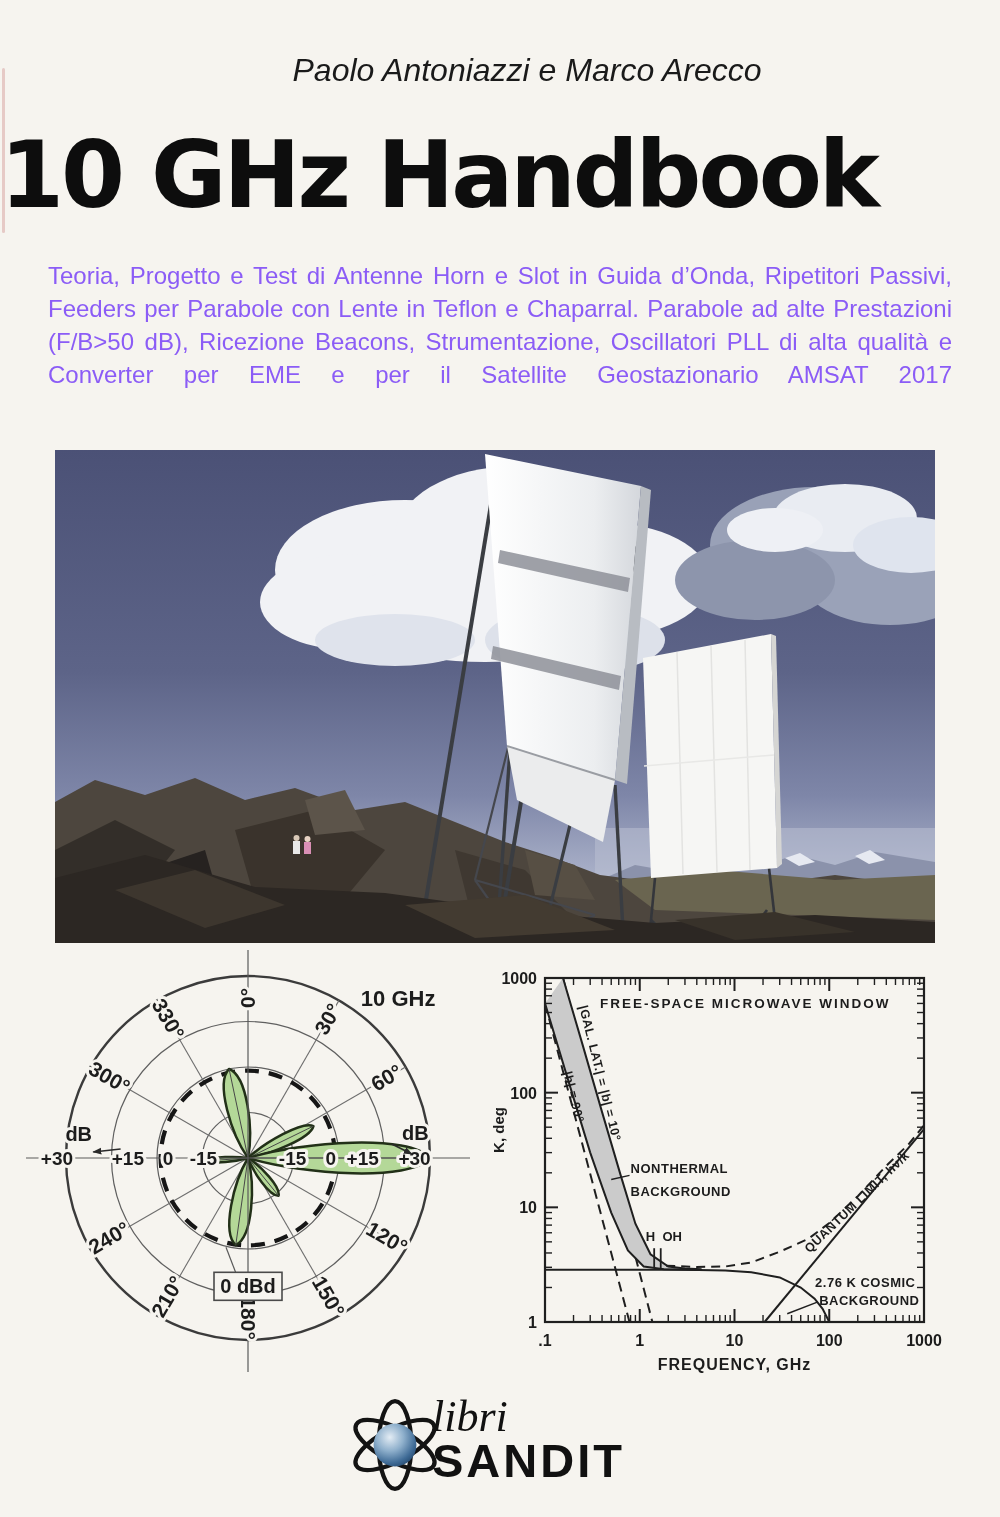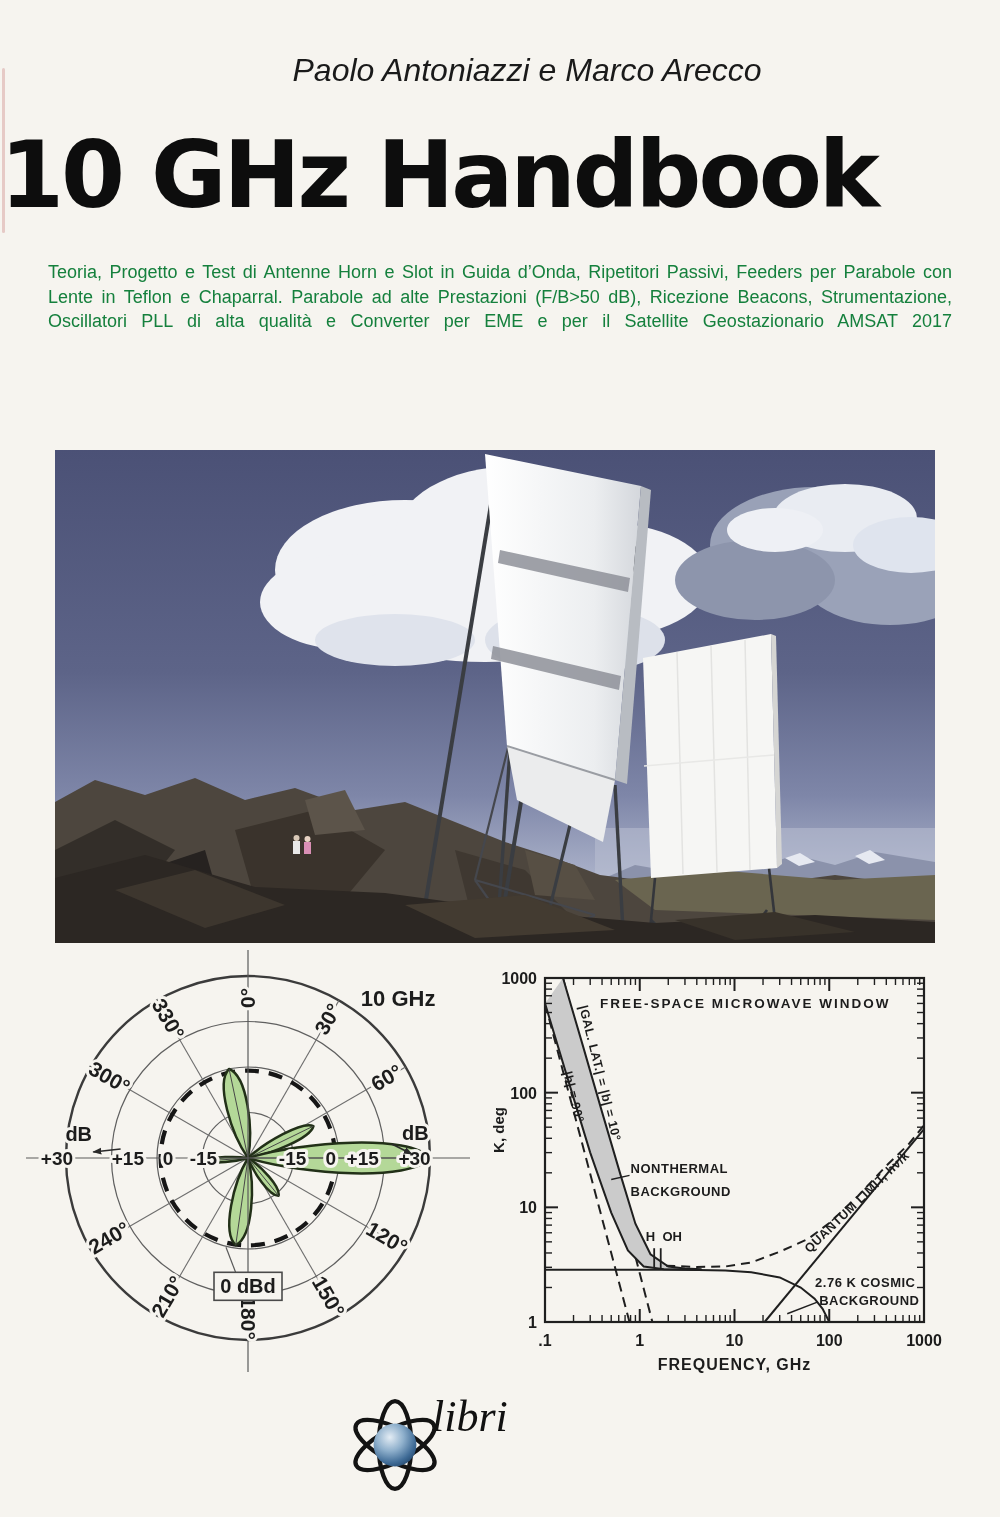--- a/index.html
+++ b/index.html
@@ -6,22 +6,22 @@
   html,body{margin:0;padding:0;}
   .page{position:relative;width:1000px;height:1517px;background:#f6f4ef;overflow:hidden;
         font-family:"Liberation Sans",sans-serif;color:#141414;}
   .author{position:absolute;left:0;top:52px;width:100%;text-align:center;
           font-family:Liberation Sans, sans-serif;font-style:italic;font-weight:500;
           font-size:32px;color:#1a1a1a;letter-spacing:0px;margin-left:27px;}
   .title{position:absolute;left:0;top:122px;width:100%;text-align:left;margin:0;
          font-family:"DejaVu Sans",sans-serif;font-weight:800;font-size:92px;
          letter-spacing:-3px;color:#0d0d0d;}
   .desc{position:absolute;left:48px;top:260px;width:904px;margin:0;
-        font-size:18px;line-height:1.37;text-align:justify;text-align-last:justify;
-        color:#15803d;}
+        font-size:24px;line-height:1.37;text-align:justify;text-align-last:justify;
+        color:#8b5cf6;}
   .photo{position:absolute;left:55px;top:450px;width:880px;height:493px;background:#5a6183;}
   .chart{position:absolute;}
   .polar{left:25px;top:950px;width:450px;height:440px;}
   .window{left:490px;top:958px;width:505px;height:425px;}
   .chart svg text{font-family:"Liberation Sans","DejaVu Sans",sans-serif;fill:#1c1c1c;}
   .logo{position:absolute;left:344px;top:1394px;display:flex;align-items:flex-start;}
   .logo-icon{width:102px;height:102px;flex:0 0 auto;}
   .logo-text{margin-left:-14px;margin-top:2px;}
   .libri{font-family:"Liberation Serif",serif;font-style:italic;font-size:44px;
          line-height:42px;color:#111;}
@@ -409,16 +409,17 @@
       </defs>
       <g fill="none" stroke="#131313" stroke-width="4.2">
         <ellipse cx="50" cy="50" rx="43" ry="16" transform="rotate(-28 50 50)"></ellipse>
         <ellipse cx="50" cy="50" rx="43" ry="16" transform="rotate(28 50 50)"></ellipse>
         <ellipse cx="50" cy="50" rx="43" ry="16" transform="rotate(90 50 50)"></ellipse>
       </g>
       <circle cx="50" cy="50" r="21" fill="url(#sph)"></circle>
     </svg>
     <div class="logo-text">
       <div class="libri">libri</div>
+      <div class="sandit">SANDIT</div>
     </div>
   </div>
 
 </div>
 
 </body></html>

